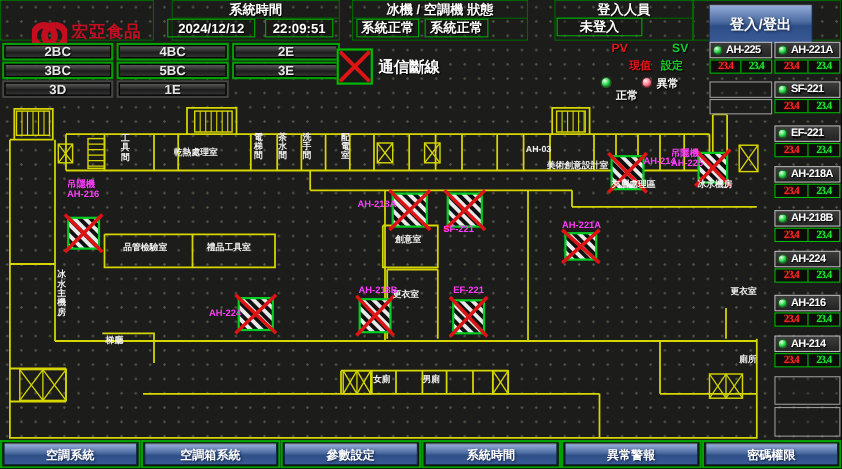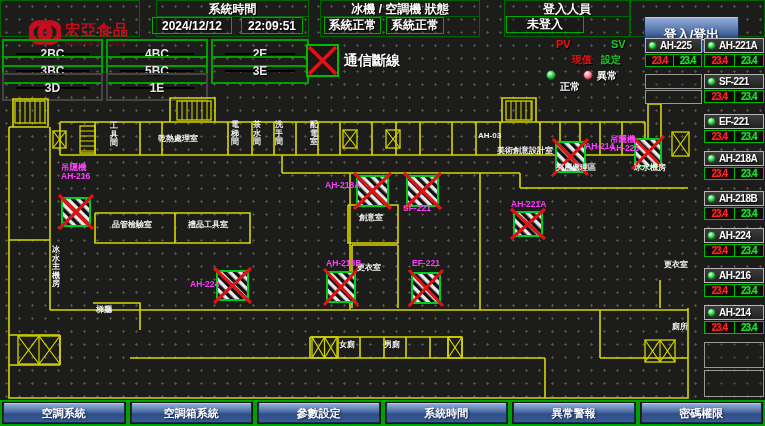--- a/index.html
+++ b/index.html
@@ -13,41 +13,41 @@
   color:#fff;font-weight:bold;font-size:12px;text-shadow:1px 1px 1px #000;border-bottom:1px solid #006600}
 .gbox{position:absolute;border:1px solid #00aa00;color:#fff;font-weight:bold;font-size:12px;
   display:flex;align-items:center;justify-content:center;text-shadow:1px 1px 1px #000;background:rgba(20,20,20,.35)}
 .brand{position:absolute;left:28px;top:18px;display:flex;align-items:flex-end}
 .brand-txt{margin-left:4px;line-height:1}
 .brand-name{color:#c40e20;font-weight:bold;font-size:15px;letter-spacing:1px}
 .brand-sub{color:#7a0a14;font-weight:bold;font-size:7px;margin-top:3px;letter-spacing:1px}
 .blue-btn{background:linear-gradient(#93abd9,#49699e 45%,#2e4e86 55%,#3a5a96);border:1px solid #142a52;
   border-top:1px solid #b9c9e9;color:#fff;font-weight:bold;font-size:13px;text-shadow:1px 1px 2px #102040;
   display:flex;align-items:center;justify-content:center;cursor:pointer;border-radius:2px;font-family:"Liberation Sans",sans-serif}
-.login-btn{position:absolute;left:644px;top:17px;width:95px;height:36px}
-
-.fframe{position:absolute;border:2px solid #00a000;padding:12px}
+.login-btn{position:absolute;left:644px;top:4px;width:95px;height:36px}
+
+.fframe{position:absolute;border:2px solid #00a000;padding:0}
 .fframe.plain{border-color:#454545}
 .fbtn{width:100%;height:100%;background:linear-gradient(#5a5a5a,#2c2c2c 45%,#1c1c1c 55%,#343434),radial-gradient(circle,#5a5a50 1px,transparent 1.3px);
   background-size:100% 100%,13px 13px;color:#e6e6e6;font-weight:bold;font-size:12px;border:1px solid #000;
   display:flex;align-items:center;justify-content:center;cursor:pointer;text-shadow:1px 1px 1px #000;font-family:"Liberation Sans",sans-serif}
 .commbox{position:absolute;left:306px;top:44px;width:33px;height:33px;border:2px solid #00bb00;background:#181816}
 .commbox svg{display:block}
 .lbl{position:absolute;font-weight:bold;text-shadow:1px 1px 1px #000;white-space:nowrap}
 .led{display:inline-block;width:10px;height:10px;border-radius:50%;border:1px solid #2a5a2a}
 .led.g{background:radial-gradient(circle at 35% 30%,#eaffea,#35dd55 45%,#0a7a1a 80%)}
 .led.r{background:radial-gradient(circle at 35% 30%,#ffecec,#ff8aa0 45%,#c23050 80%);border-color:#5a2a2a}
 
 #unit-panel{position:absolute;inset:0;pointer-events:none}
 #unit-panel>div{position:absolute;pointer-events:auto}
 .ulabel{background:linear-gradient(#3c3c3c,#232323);border:1px solid #b8b8b8;display:flex;align-items:center;gap:3px;padding-left:2px}
 .ulabel .led{width:9px;height:9px;flex:0 0 9px}
 .uname{color:#fff;font-weight:bold;font-size:10px;text-shadow:1px 1px 1px #000;letter-spacing:-0.5px}
 .uvals{display:flex;border:1px solid #00bb00;background:#0c0c0a}
-.uvals span{flex:1;display:flex;align-items:center;justify-content:center;font-family:Liberation Sans, sans-serif;
+.uvals span{flex:1;display:flex;align-items:center;justify-content:center;font-family:Liberation Serif, serif;
   font-weight:bold;font-size:10px;letter-spacing:-1px}
 .uvals .pv{color:#ff2626;border-right:1px solid #00bb00;text-shadow:0 0 2px #801010}
 .uvals .sv{color:#22e033;text-shadow:0 0 2px #0a6a14}
 .ebox{border:1px solid #999;background:rgba(30,30,28,.3)}
 
 .navbar{position:absolute;left:0;top:400px;width:765px;height:26px;display:flex}
 .navframe{flex:1;border:2px solid #00a000;margin:0;padding:1px;background:#0e1a0e}
 .navbtn{width:100%;height:100%;font-size:11px}
 
 #plan{position:absolute;left:0;top:92px}

